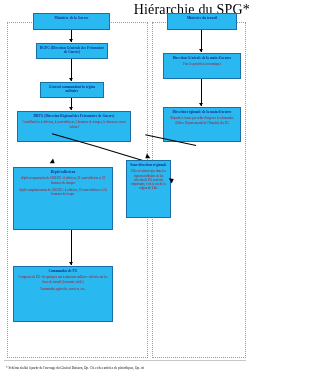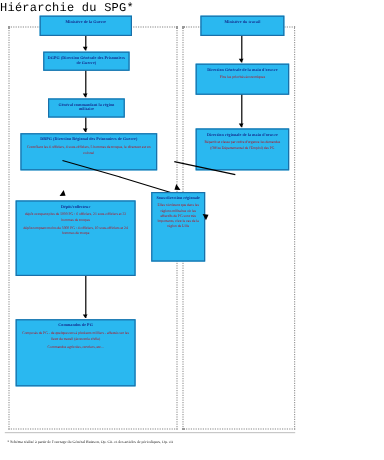--- a/index.html
+++ b/index.html
@@ -4,23 +4,23 @@
 <style>
   html,body{margin:0;padding:0;background:#ffffff;}
   body{
     width:250px;height:383px;position:relative;overflow:hidden;
     font-family:"Liberation Serif", serif;
     -webkit-font-smoothing:none;
   }
   #canvas{position:absolute;left:0;top:0;width:250px;height:383px;}
 
   .title{
-    position:absolute;left:0;top:2px;width:250px;text-align:left;
-    font-size:10px;font-weight:400;color:#000;letter-spacing:0.2px;
-    font-family:Liberation Mono, monospace;
+    position:absolute;left:0;top:2px;width:250px;text-align:right;
+    font-size:14px;font-weight:400;color:#000;letter-spacing:0.2px;
+    font-family:Liberation Serif, serif;
   }
 
   .frame{
     position:absolute;border:1px dotted #9a9a9a;
     box-sizing:border-box;
   }
 
   .box{
     position:absolute;box-sizing:border-box;
     background:#2ab8f0;border:1px solid #1a6fa8;

